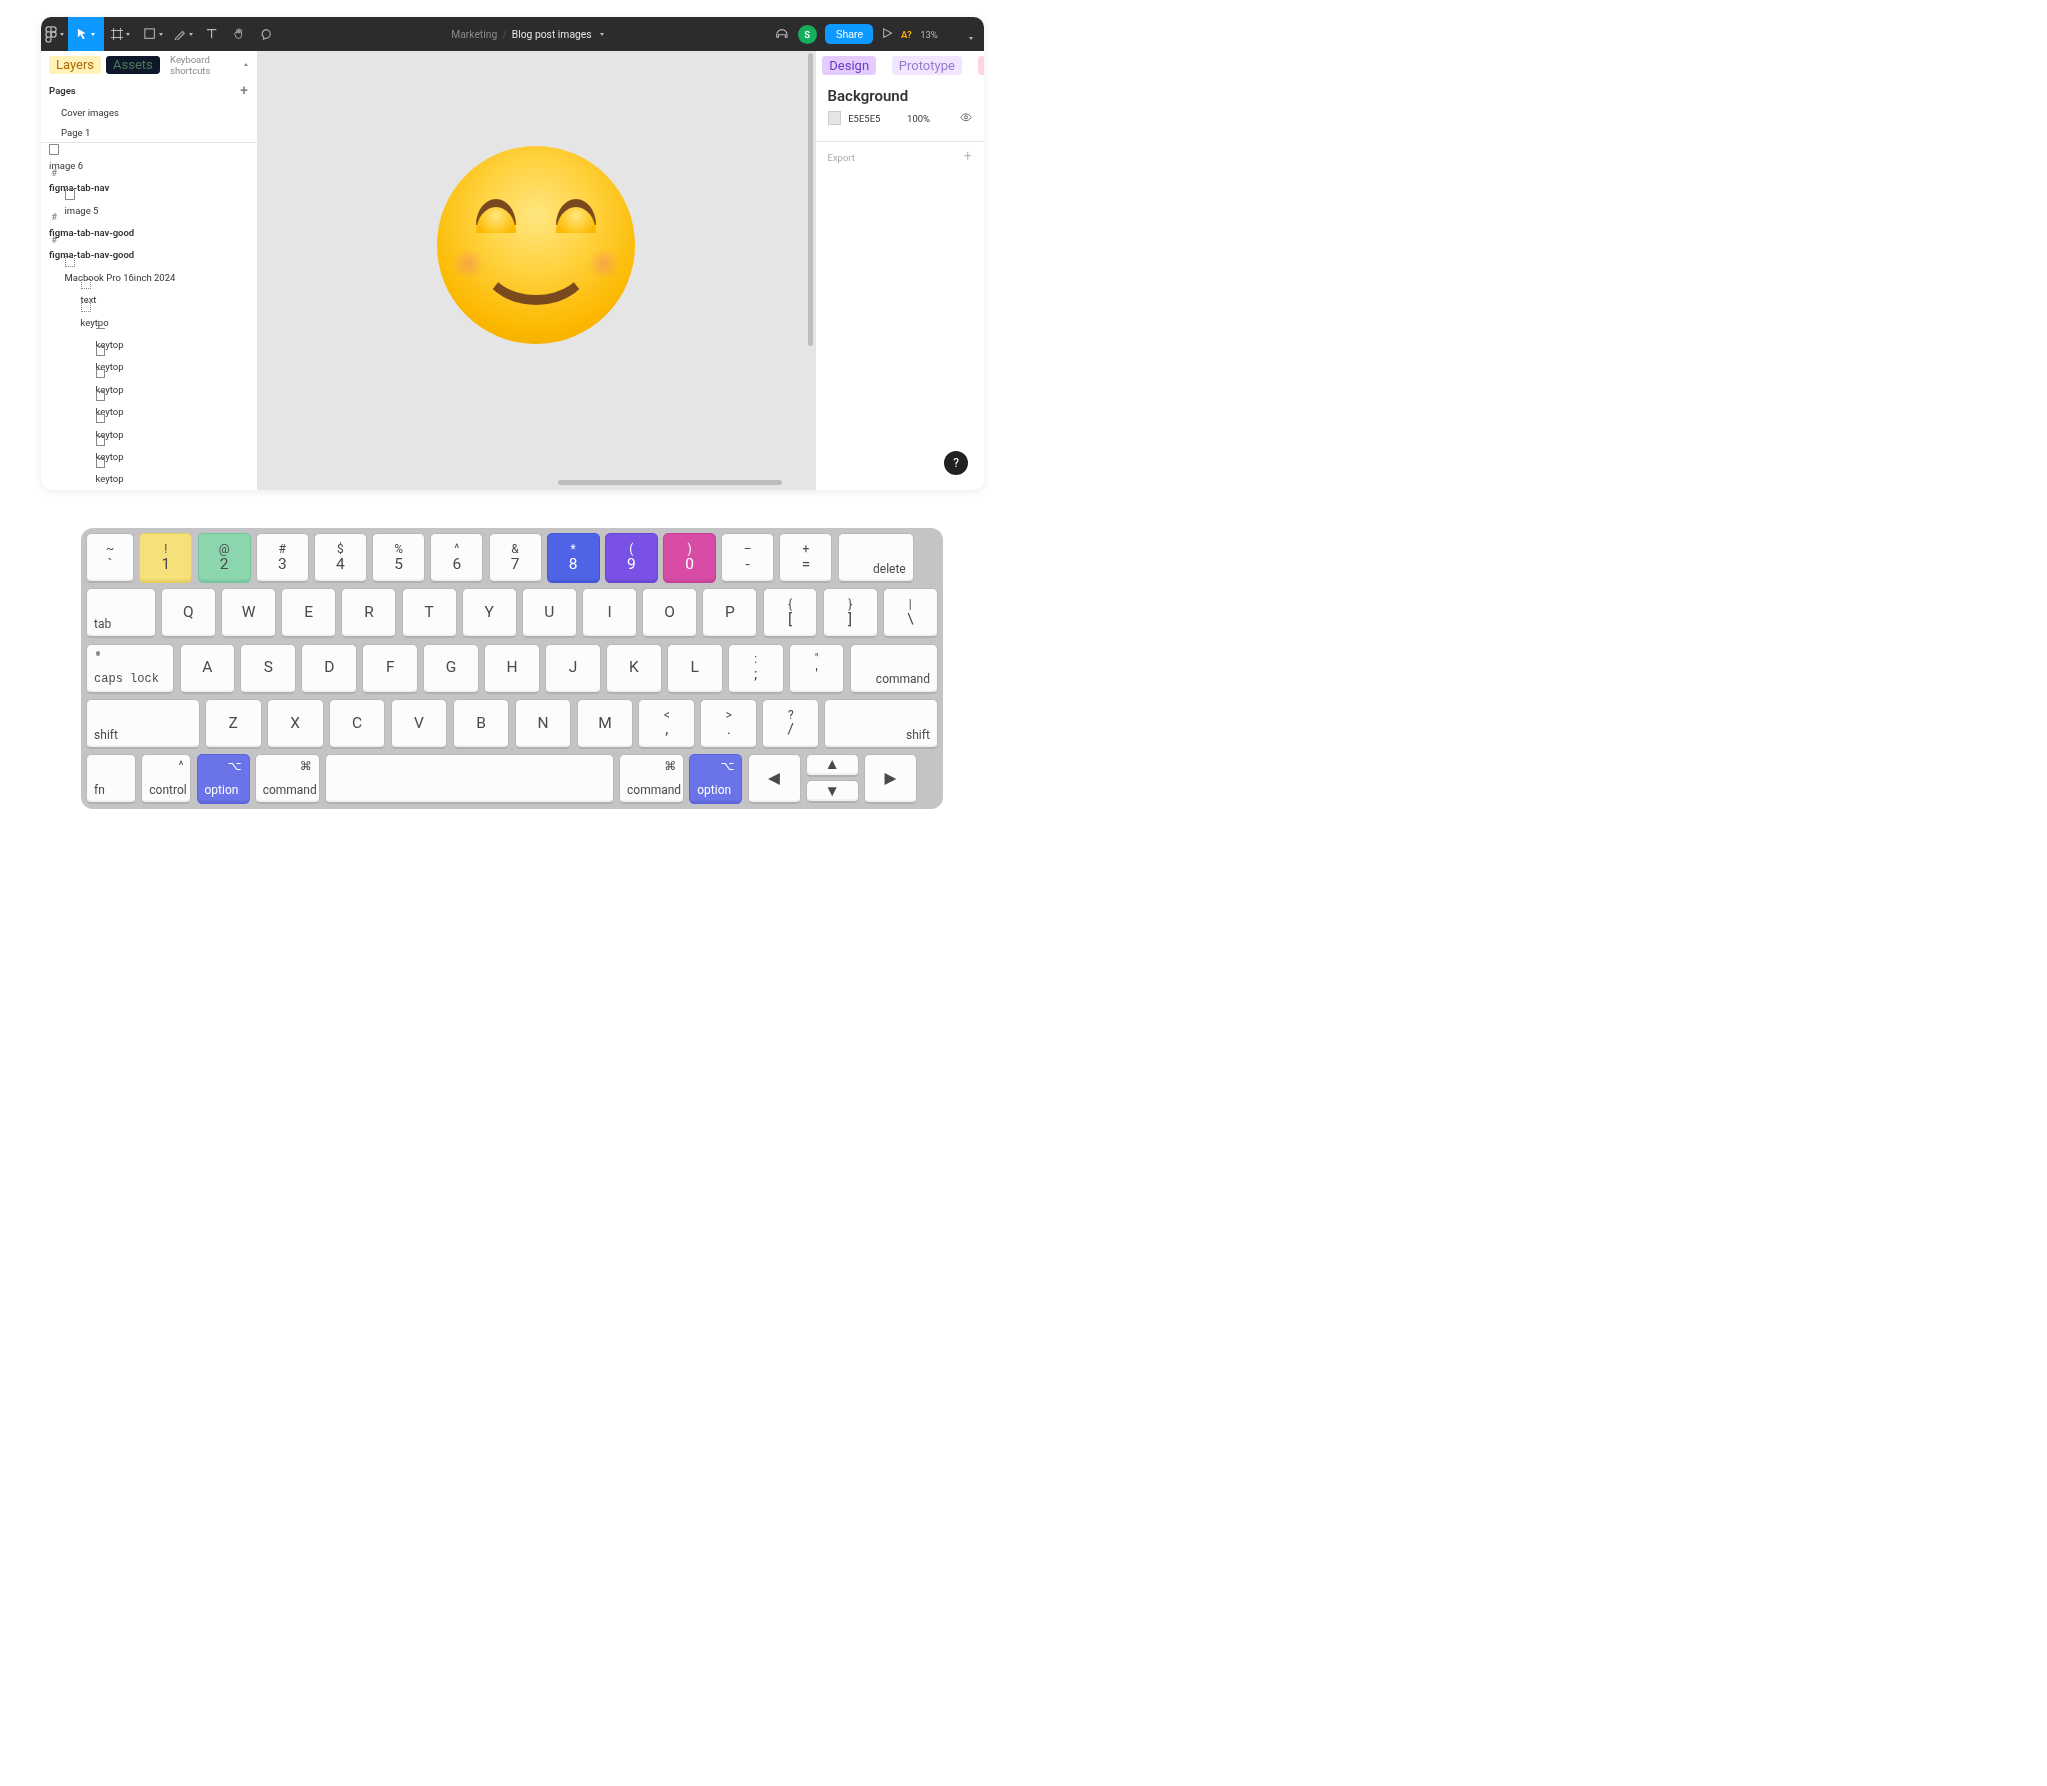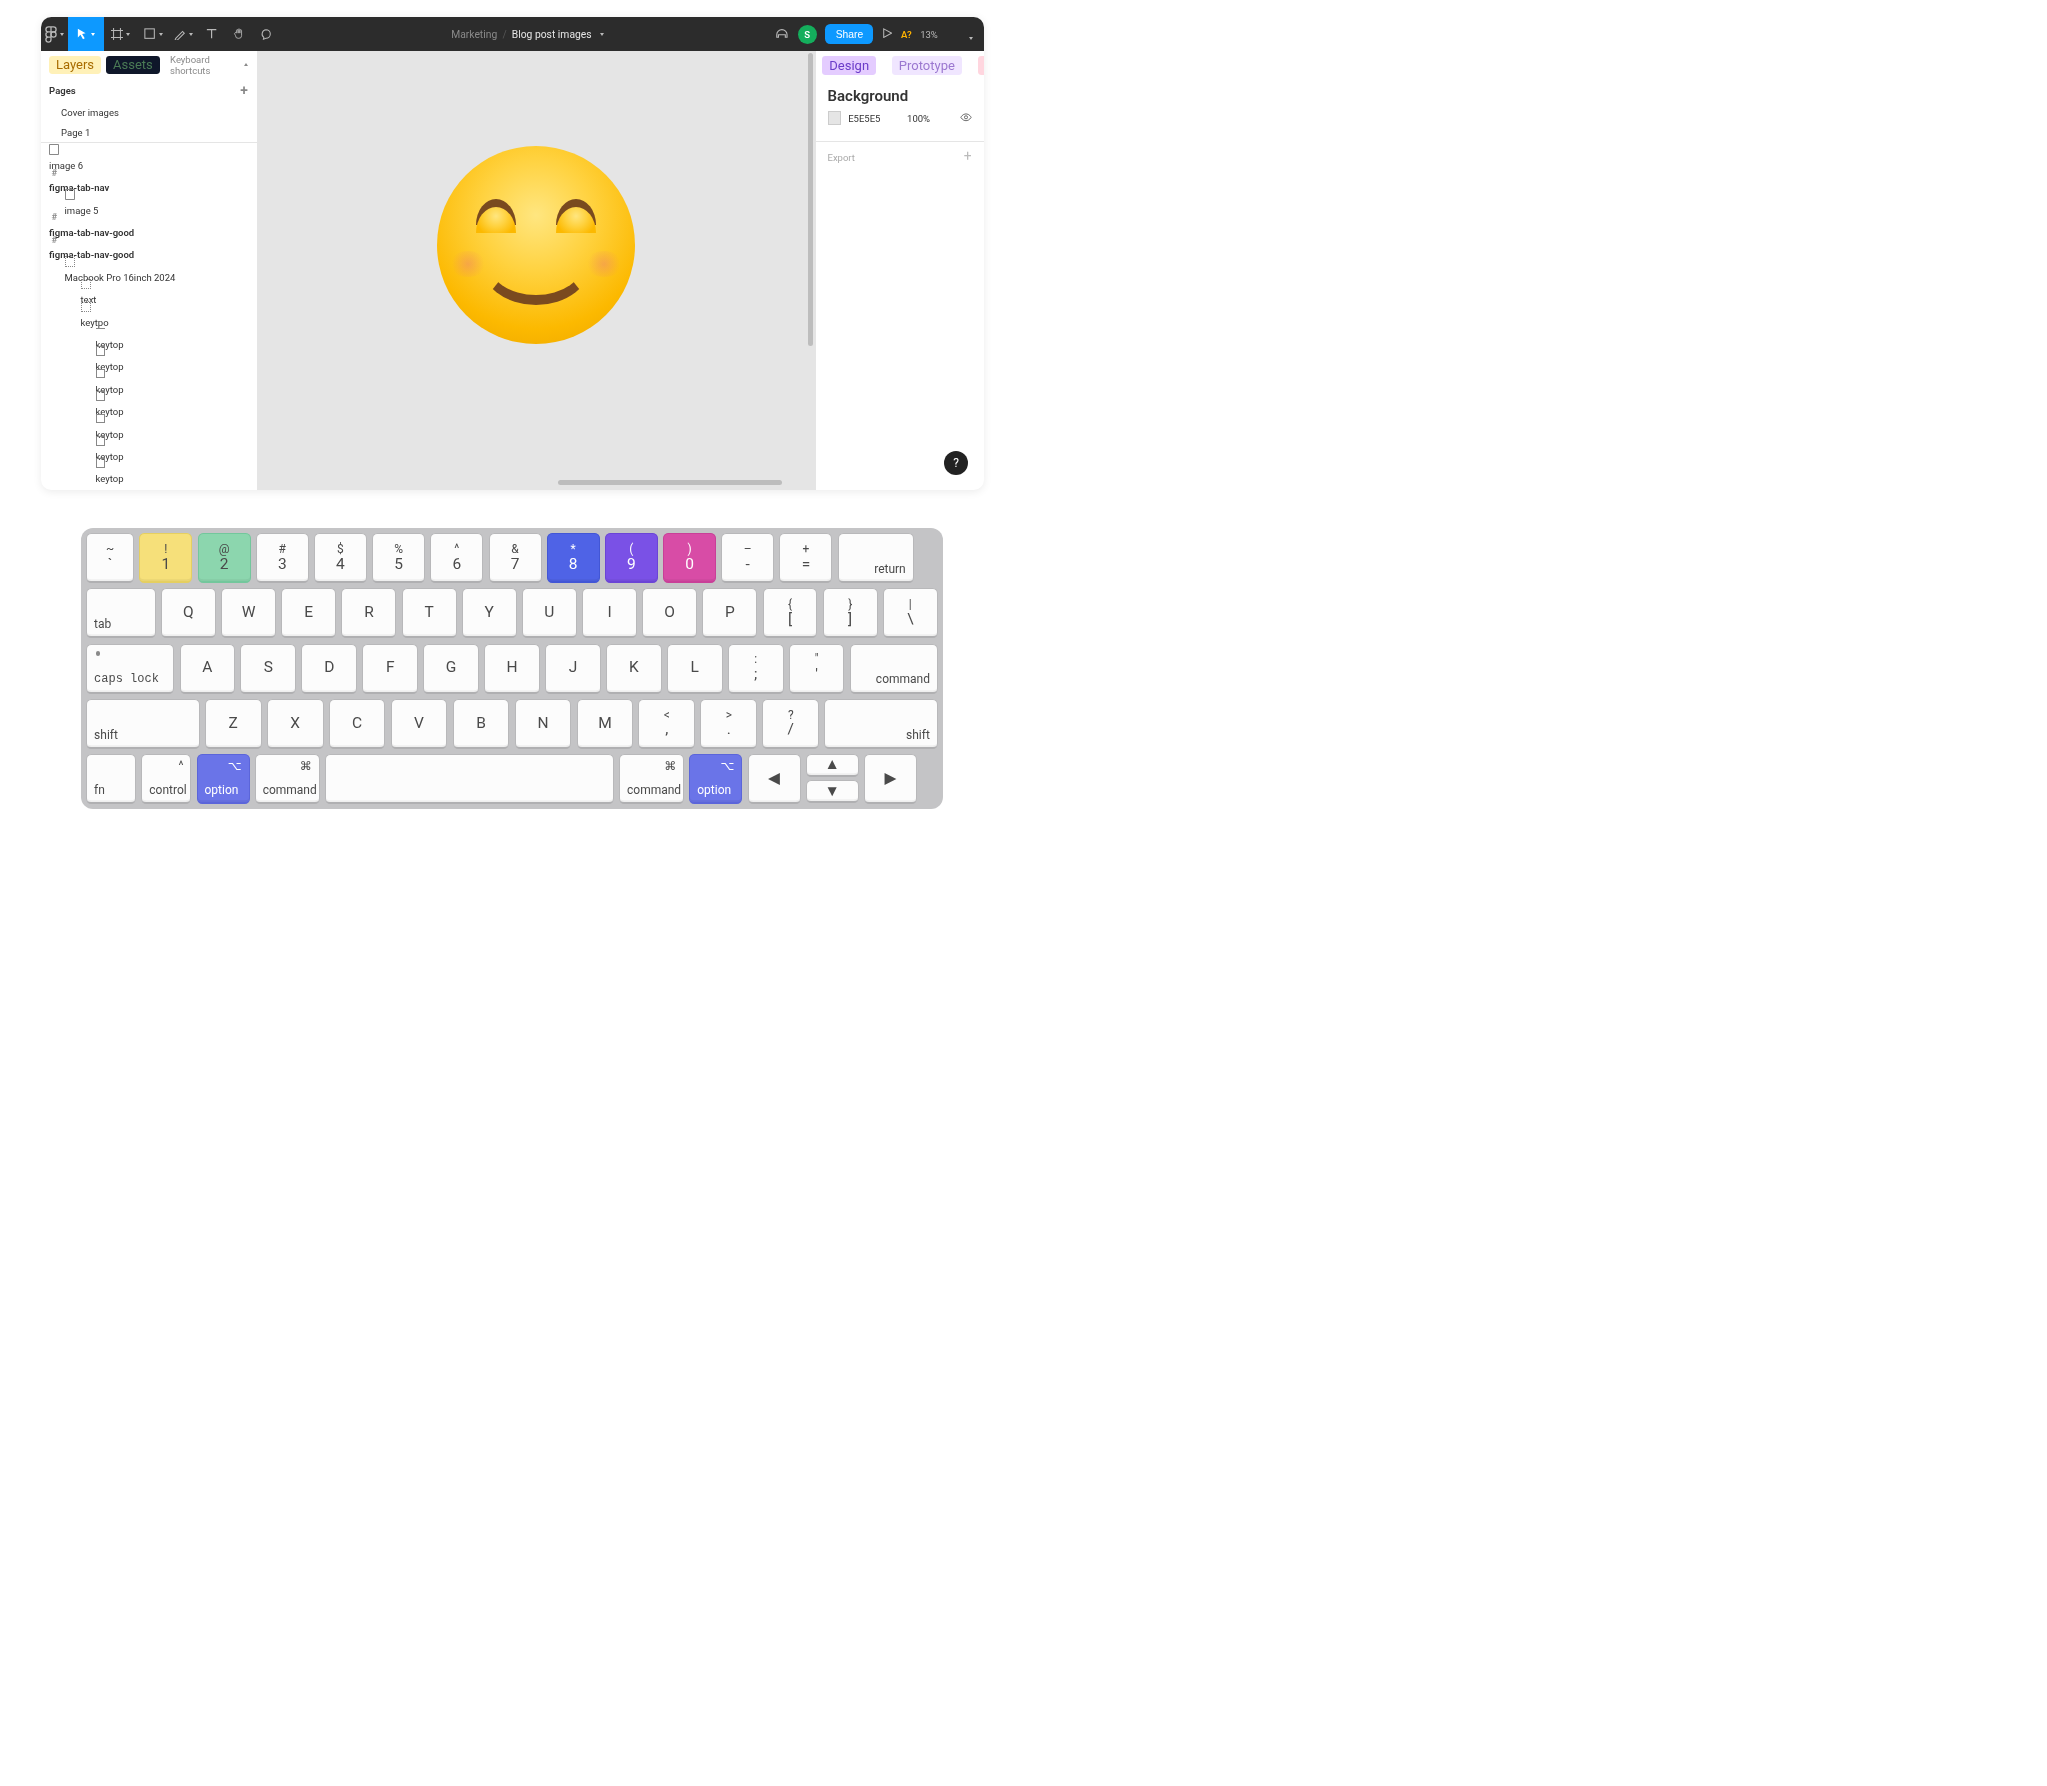--- a/index.html
+++ b/index.html
@@ -624,21 +624,21 @@
       </div>
       <div class="key w-num">
         <span class="upper">–</span>
         <span class="lower">-</span>
       </div>
       <div class="key w-num">
         <span class="upper">+</span>
         <span class="lower">=</span>
       </div>
       <div class="key w-delete">
-        <span class="lbl right">return</span>
+        <span class="lbl right">delete</span>
       </div>
     </div>
   <div class="krow" id="krow2">
       <div class="key w-tab">
         <span class="lbl">tab</span>
       </div>
       <div class="key w-letter">
         <span class="lower">Q</span>
       </div>
       <div class="key w-letter">

